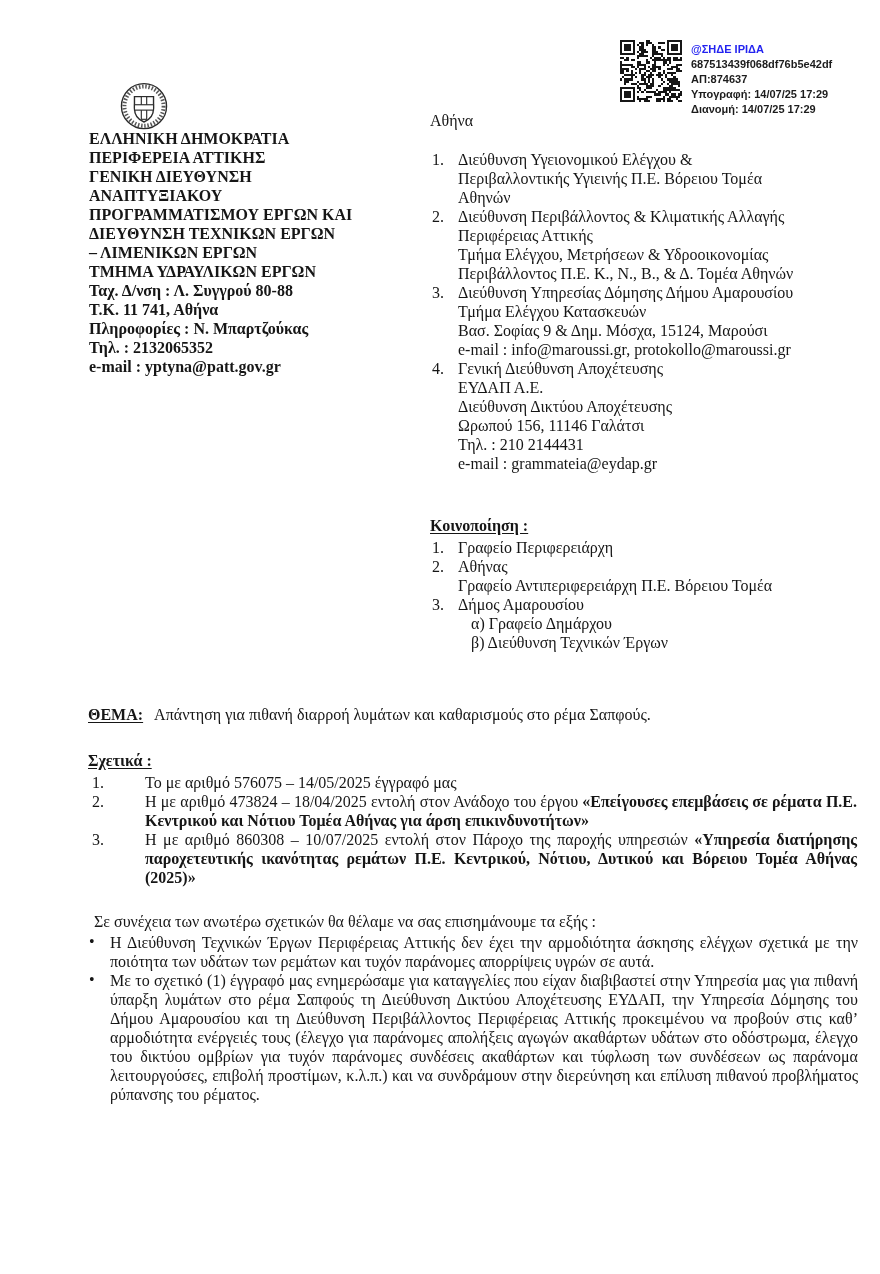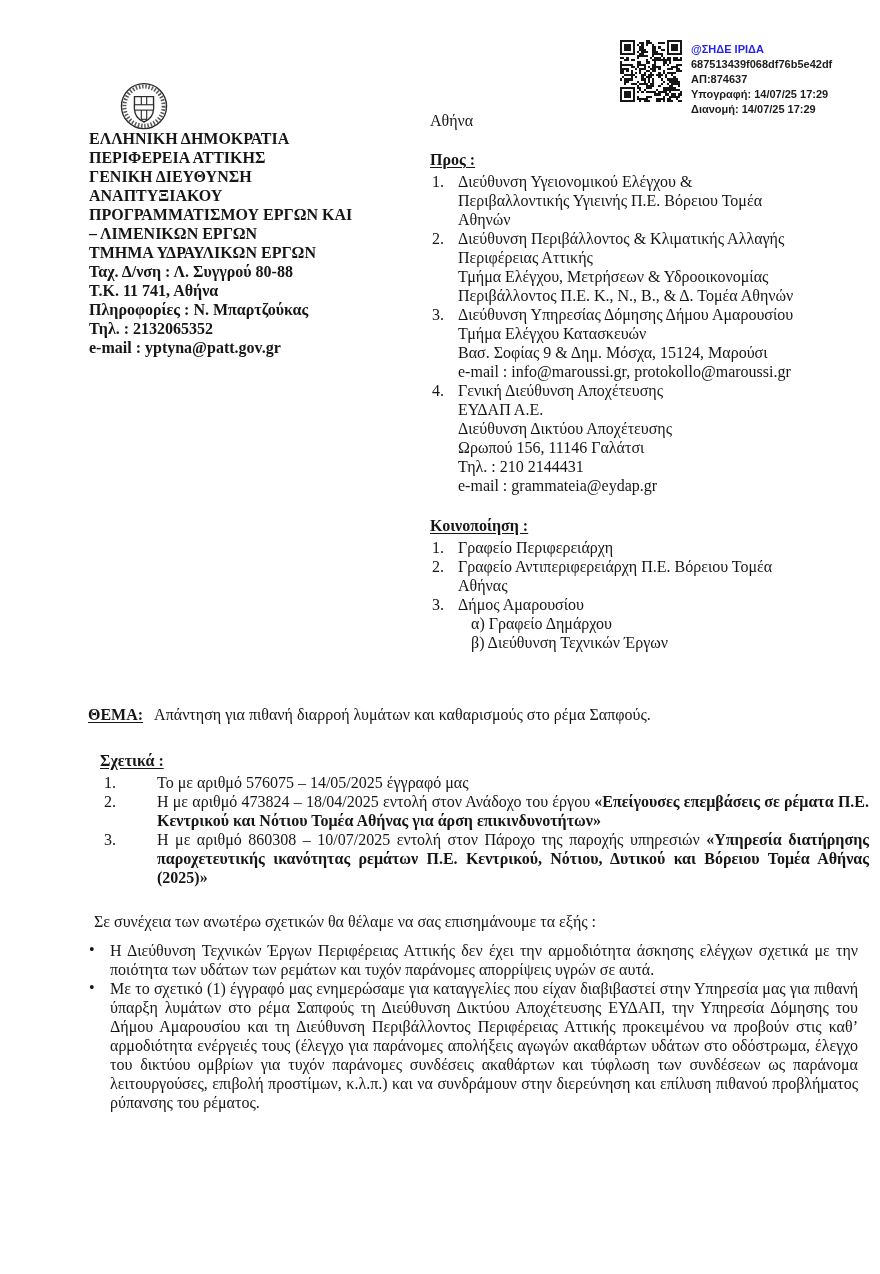--- a/index.html
+++ b/index.html
@@ -32,28 +32,28 @@
   .block-heading{font-weight:bold;text-decoration:underline;text-underline-offset:2px;margin-bottom:3px;}
   .num-item{position:relative;padding-left:28px;}
   .num-item .num{position:absolute;left:2px;top:0;}
   .subline{padding-left:13px;font-family:Liberation Serif, serif;}
 
   
   .subject{position:absolute;left:88px;top:705px;width:772px;}
   .subject-label{font-weight:bold;text-decoration:underline;text-underline-offset:2px;margin-right:11px;}
 
   
-  .related{position:absolute;left:88px;top:751px;width:769px;margin-left:12px;}
+  .related{position:absolute;left:88px;top:751px;width:769px;}
   .rel-item{position:relative;padding-left:57px;text-align:justify;}
   .rel-item .num{position:absolute;left:4px;top:0;}
   .rel-item strong{font-weight:bold;}
 
   
   .bodytext{position:absolute;left:88px;top:912px;width:770px;}
-  .intro{padding-left:6px;margin-bottom:10px;}
+  .intro{padding-left:6px;margin-bottom:2px;}
   .bullet-item{position:relative;padding-left:22px;text-align:justify;}
   .bullet-item .bullet{position:absolute;left:1px;top:-1px;}
 </style>
 </head>
 <body>
 
 <div class="page">
 
   <div class="stamp">
     <svg class="qr" id="qr-svg" viewBox="0 0 29 29" fill="#161616" shape-rendering="crispEdges">
@@ -399,35 +399,35 @@
     <rect x="26.9" y="18" width="6.2" height="26.2" fill="#ffffff" stroke="#2b2b2b" stroke-width="1.3"></rect>
     <rect x="19" y="27.4" width="22" height="6.2" fill="#ffffff" stroke="#2b2b2b" stroke-width="1.3"></rect>
   </svg>
 
   <div class="org">
     <div>ΕΛΛΗΝΙΚΗ ΔΗΜΟΚΡΑΤΙΑ</div>
     <div>ΠΕΡΙΦΕΡΕΙΑ ΑΤΤΙΚΗΣ</div>
     <div>ΓΕΝΙΚΗ ΔΙΕΥΘΥΝΣΗ</div>
     <div>ΑΝΑΠΤΥΞΙΑΚΟΥ</div>
     <div>ΠΡΟΓΡΑΜΜΑΤΙΣΜΟΥ ΕΡΓΩΝ ΚΑΙ</div>
+    <div>ΔΙΕΥΘΥΝΣΗ ΤΕΧΝΙΚΩΝ ΕΡΓΩΝ</div>
     <div>– ΛΙΜΕΝΙΚΩΝ ΕΡΓΩΝ</div>
     <div>ΤΜΗΜΑ ΥΔΡΑΥΛΙΚΩΝ ΕΡΓΩΝ</div>
     <div class="contact">
       <div>Ταχ. Δ/νση : Λ. Συγγρού 80-88</div>
       <div>Τ.Κ. 11 741, Αθήνα</div>
       <div>Πληροφορίες : Ν. Μπαρτζούκας</div>
       <div>Τηλ. : 2132065352</div>
       <div>e-mail : yptyna@patt.gov.gr</div>
     </div>
   </div>
 
   <div class="city">Αθήνα</div>
 
   <div class="to-block">
-    <div class="block-heading">Προς :</div>
 
     <div class="num-item">
       <span class="num">1.</span>
       <div>Διεύθυνση Υγειονομικού Ελέγχου &amp;</div>
       <div>Περιβαλλοντικής Υγιεινής Π.Ε. Βόρειου Τομέα</div>
       <div>Αθηνών</div>
     </div>
 
     <div class="num-item">
       <span class="num">2.</span>
@@ -459,22 +459,22 @@
   <div class="cc-block">
     <div class="block-heading">Κοινοποίηση :</div>
 
     <div class="num-item">
       <span class="num">1.</span>
       <div>Γραφείο Περιφερειάρχη</div>
     </div>
 
     <div class="num-item">
       <span class="num">2.</span>
+      <div>Αθήνας</div>
       <div>Γραφείο Αντιπεριφερειάρχη Π.Ε. Βόρειου Τομέα</div>
-      <div>Αθήνας</div>
     </div>
 
     <div class="num-item">
       <span class="num">3.</span>
       <div>Δήμος Αμαρουσίου</div>
       <div class="subline">α) Γραφείο Δημάρχου</div>
       <div class="subline">β) Διεύθυνση Τεχνικών Έργων</div>
     </div>
   </div>
 

